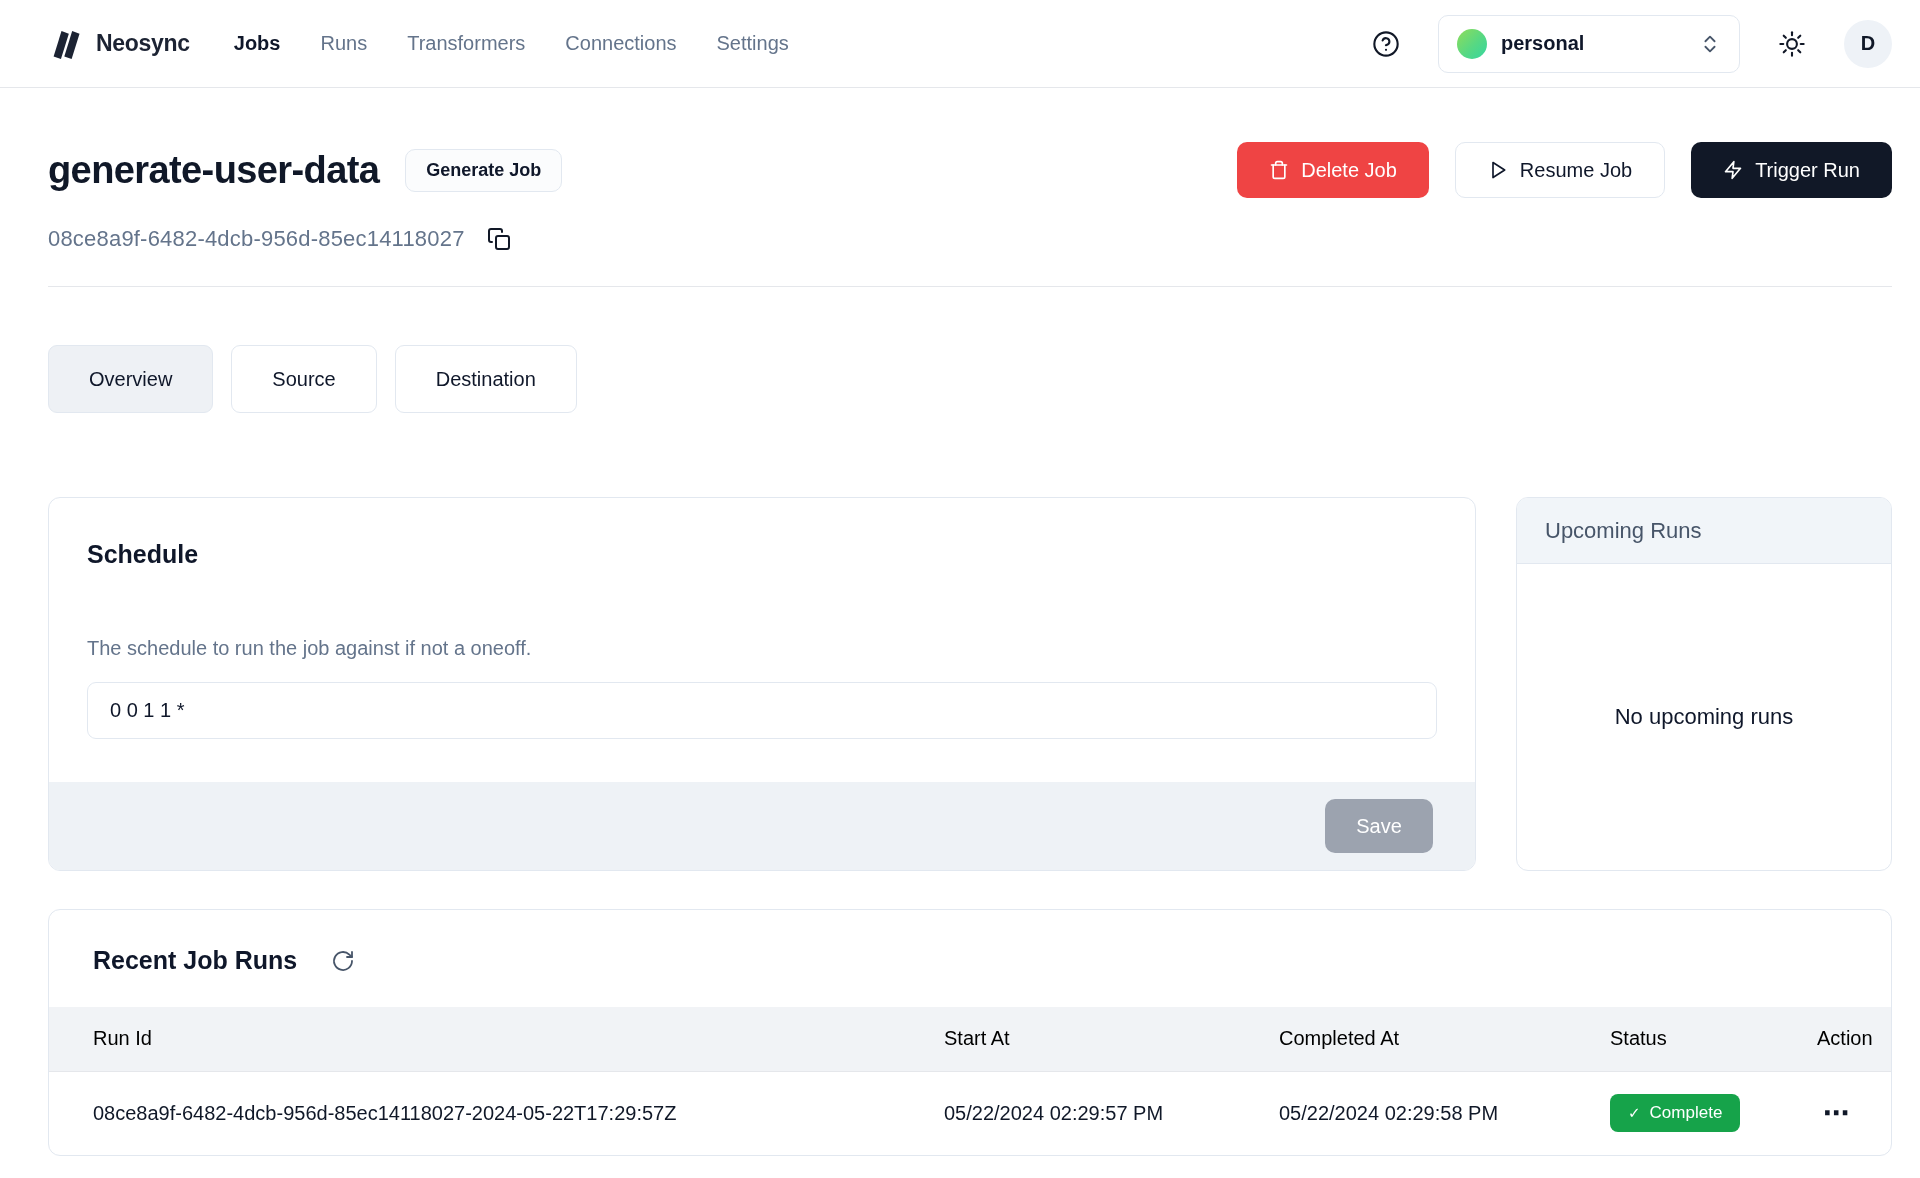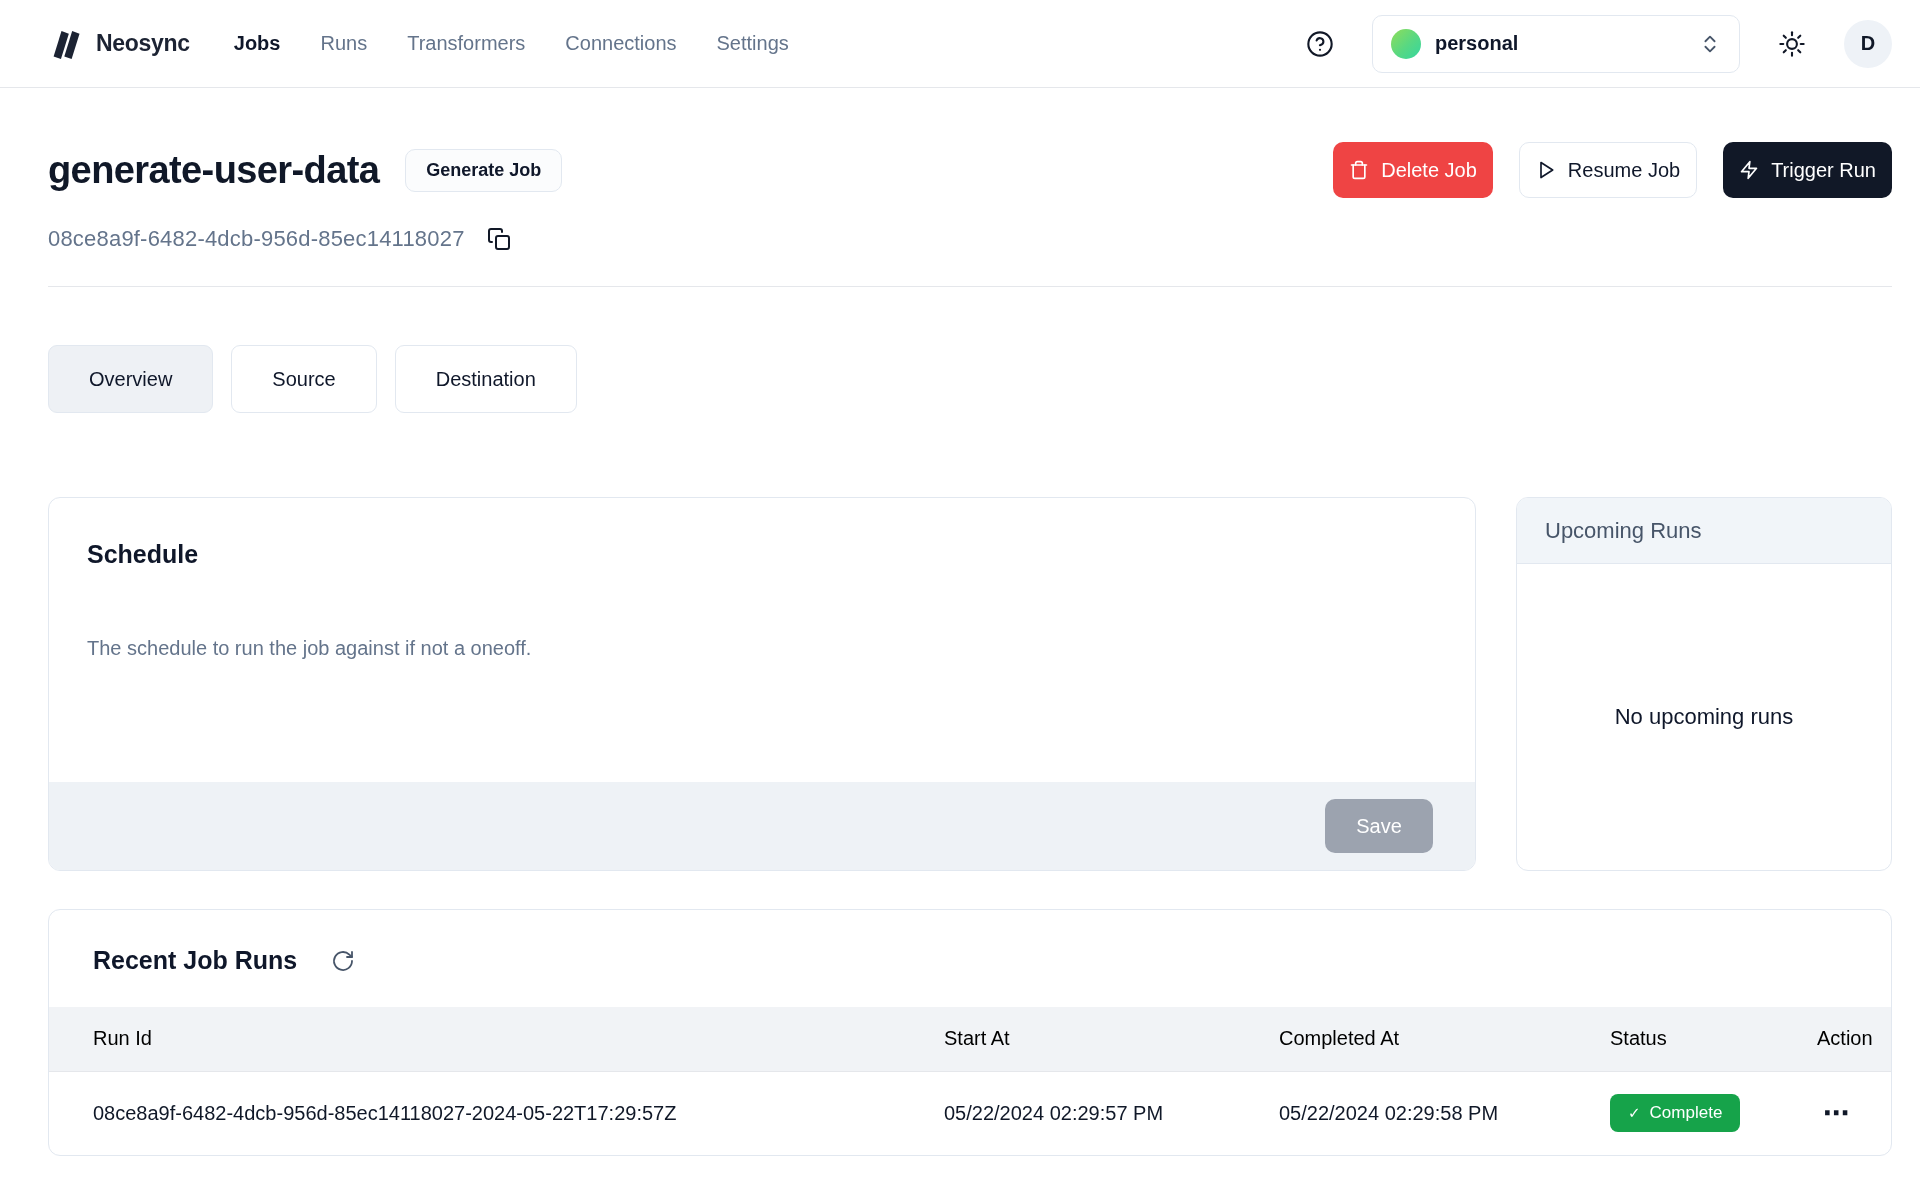--- a/index.html
+++ b/index.html
@@ -13,21 +13,21 @@
     padding: 0 28px 0 48px; border-bottom: 1px solid #e5e7eb;
   }
   .brand { display: flex; align-items: center; gap: 12px; margin-right: 44px; }
   .brand-name { font-size: 23px; font-weight: 700; color: #1c2333; letter-spacing: -0.3px; }
   .nav-items { display: flex; align-items: center; gap: 40px; }
   .nav-item { font-size: 20px; color: #64748b; cursor: pointer; background: none; border: none; font-family: inherit; }
   .nav-item.active { color: #0f172a; font-weight: 700; }
   .nav-right { margin-left: auto; display: flex; align-items: center; gap: 38px; }
   .icon-btn { background: none; border: none; cursor: pointer; padding: 0; }
   .account-switcher {
-    width: 368px; height: 58px; border: 1px solid #e2e8f0; border-radius: 10px;
+    width: 302px; height: 58px; border: 1px solid #e2e8f0; border-radius: 10px;
     background: #fff; display: flex; align-items: center; padding: 0 18px; gap: 14px; cursor: pointer;
     font-family: inherit;
   }
   .account-avatar {
     width: 30px; height: 30px; border-radius: 50%;
     background: linear-gradient(135deg, #8fdd5a 0%, #57d883 55%, #35d6a0 100%);
   }
   .account-label { font-size: 20px; font-weight: 600; color: #0f172a; }
   .account-chevrons { margin-left: auto; color: #475569; }
   .user-avatar {
@@ -42,21 +42,21 @@
   .title-row { margin-top: 54px; display: flex; align-items: center; justify-content: space-between; }
   .title-left { display: flex; align-items: center; gap: 26px; }
   .page-title { font-size: 38px; font-weight: 800; letter-spacing: -0.6px; color: #101828; }
   .job-type-badge {
     border: 1px solid #e2e8f0; background: #fbfcfd; border-radius: 10px;
     padding: 10px 20px; font-size: 18px; font-weight: 600; color: #0f172a;
   }
   .title-actions { display: flex; align-items: center; gap: 26px; }
   .btn {
     height: 56px; border-radius: 10px; display: inline-flex; align-items: center; gap: 12px;
-    padding: 0 16px; font-size: 20px; font-weight: 500; cursor: pointer; border: none; font-family: inherit;
+    padding: 0 32px; font-size: 20px; font-weight: 500; cursor: pointer; border: none; font-family: inherit;
   }
   .btn-danger { background: #ef4444; color: #fff; }
   .btn-outline { background: #fff; color: #0f172a; border: 1px solid #e2e8f0; }
   .btn-dark { background: #111827; color: #fff; }
 
   .job-id-row { margin-top: 28px; display: flex; align-items: center; gap: 22px; }
   .job-id { font-size: 22px; color: #64748b; letter-spacing: 0.2px; }
 
   .divider { margin-top: 34px; border: none; border-top: 1px solid #e5e7eb; }
 
@@ -234,20 +234,21 @@
     <button class="tab">Source</button>
     <button class="tab">Destination</button>
   </div>
 
   <div class="cards-row">
 
     <section class="card schedule-card">
       <div class="schedule-body">
         <h2 class="schedule-title">Schedule</h2>
         <p class="schedule-desc">The schedule to run the job against if not a oneoff.</p>
+        <input class="cron-input" type="text" value="0 0 1 1 *" style="">
       </div>
       <div class="schedule-footer">
         <button class="save-btn">Save</button>
       </div>
     </section>
 
     <aside class="card upcoming-card">
       <div class="upcoming-header">Upcoming Runs</div>
       <div class="upcoming-body">
         <span class="upcoming-empty">No upcoming runs</span>

